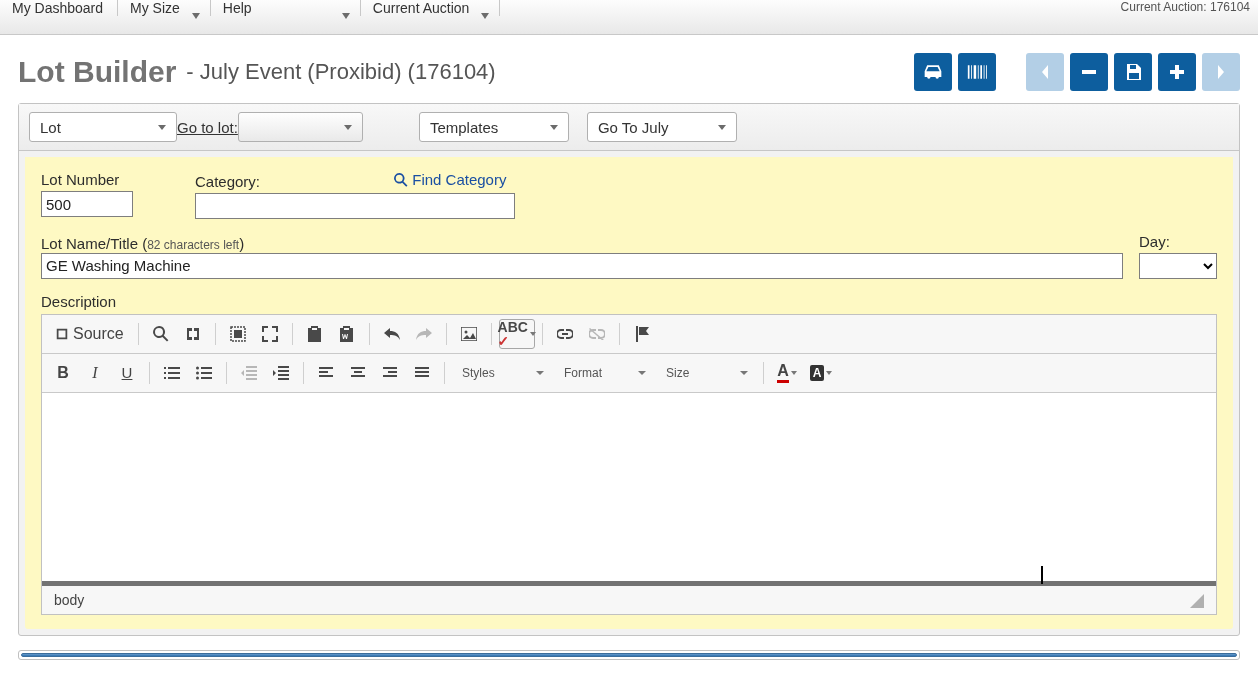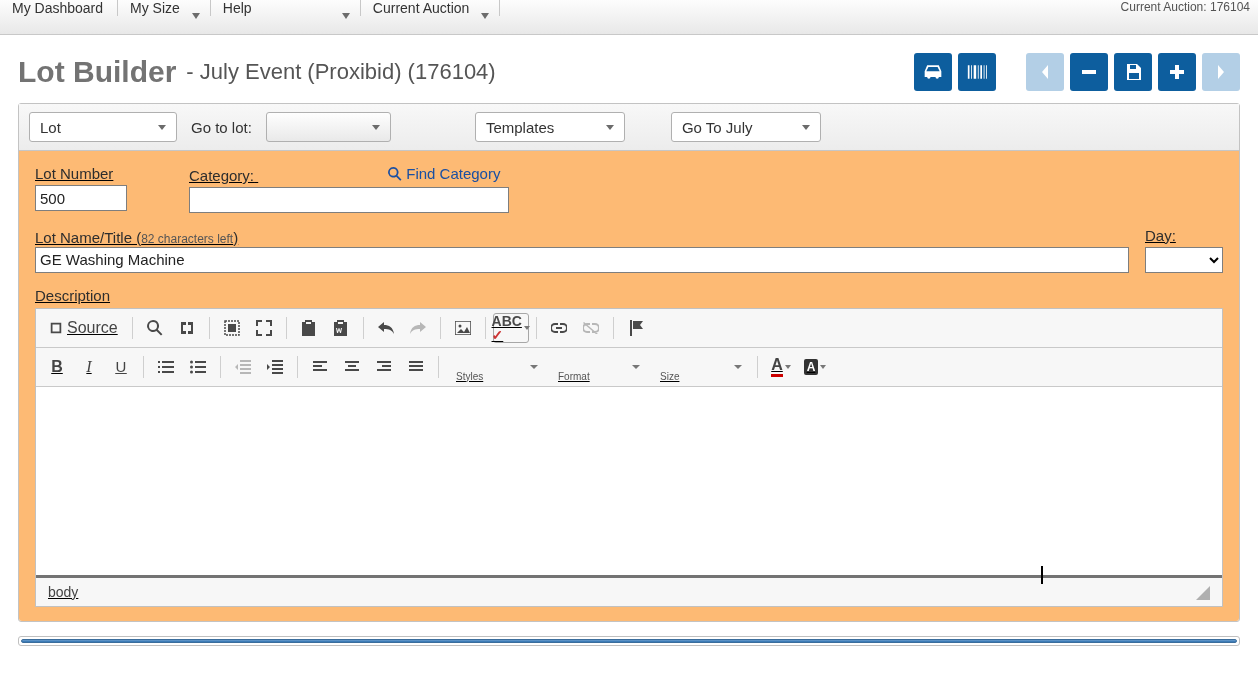--- a/index.html
+++ b/index.html
@@ -81,21 +81,20 @@
 .toolstrip {
   margin: 0 18px;
   border: 1px solid #c3c3c3;
   border-radius: 3px;
   background: #f2f2f2;
 }
 .toolstrip-inner {
   display: flex;
   align-items: center;
   padding: 8px 10px;
-  gap: 14px;
   border-bottom: 1px solid #c6c6c6;
   background: linear-gradient(#f8f8f8, #ececec);
 }
 .combo {
   display: flex;
   align-items: center;
   background: #fff;
   border: 1px solid #b0b0b0;
   border-radius: 3px;
   height: 30px;
@@ -109,21 +108,21 @@
   position: absolute; right: 10px; top: 12px;
   width: 0; height: 0;
   border-left: 4px solid transparent;
   border-right: 4px solid transparent;
   border-top: 5px solid #6b6b6b;
 }
 .combo.lot { width: 148px; }
 .combo.templates { width: 150px; }
 .combo.gotopage { width: 150px; }
 .combo.gotolot { width: 125px; background: linear-gradient(#fefefe,#e9e9e9); }
-.toolstrip-inner label { font-size: 15px; color: #333; }
+.toolstrip-inner label { font-size: 15px; color: #333; text-decoration: underline; }
 
 
 .form-panel {
   background: #fff;
   border: 1px solid #c3c3c3;
   border-top: none;
   border-radius: 0 0 3px 3px;
   margin: 0 18px;
   padding: 14px 16px 14px 16px;
 }
@@ -181,36 +180,36 @@
   border-radius: 3px;
   cursor: pointer;
   color: #444;
 }
 .ebtn.boxed { border: 1px solid #a7a7a7; }
 .ebtn.disabled { color: #b7b7b7; cursor: default; }
 .ebtn.disabled svg { fill: #b7b7b7; }
 .ebtn svg { fill: #494949; }
 .esep { width: 1px; height: 22px; background: #cfcfcf; margin: 0 5px; }
 .edrop {
-  display: inline-flex; align-items: flex-end;
+  display: inline-flex; align-items: center;
   height: 30px; padding: 0 24px 0 10px;
-  font-size: 10px; color: #555;
+  font-size: 12px; color: #555;
   position: relative; cursor: pointer;
 }
 .edrop .caret {
   position: absolute; right: 8px; top: 13px;
   width: 0; height: 0;
   border-left: 4px solid transparent;
   border-right: 4px solid transparent;
   border-top: 4px solid #777;
 }
 .editor-content { height: 188px; background: #fff; }
 .editor-footer {
   background: #f7f7f7;
-  border-top: 3px solid #737373;
+  border-top: 5px solid #737373;
   padding: 6px 12px;
   font-size: 14px;
   color: #444;
   display: flex;
   justify-content: space-between;
   align-items: flex-end;
 }
 .resize-grip {
   width: 0; height: 0;
   border-style: solid;
@@ -318,21 +317,21 @@
       <span>Templates</span>
       <span class="caret"></span>
     </div>
     <div style="width:18px"></div>
     <div class="combo gotopage">
       <span>Go To July</span>
       <span class="caret"></span>
     </div>
   </div>
 
-  <div class="form-panel" style="border:none; margin:0; background:#fdba74;text-decoration:underline;">
+  <div class="form-panel" style="border:none; margin:6px; background:#fef9c3;">
     <div class="row">
       <div>
         <span class="field-label">Lot Number</span>
         <input class="input lotnum" value="500" style="">
       </div>
       <div style="margin-left:30px;">
         <span class="field-label">
           <span>Category:</span>
           <span class="find-cat" style="margin-left:130px">
             <svg width="14" height="14" viewBox="0 0 16 16">

